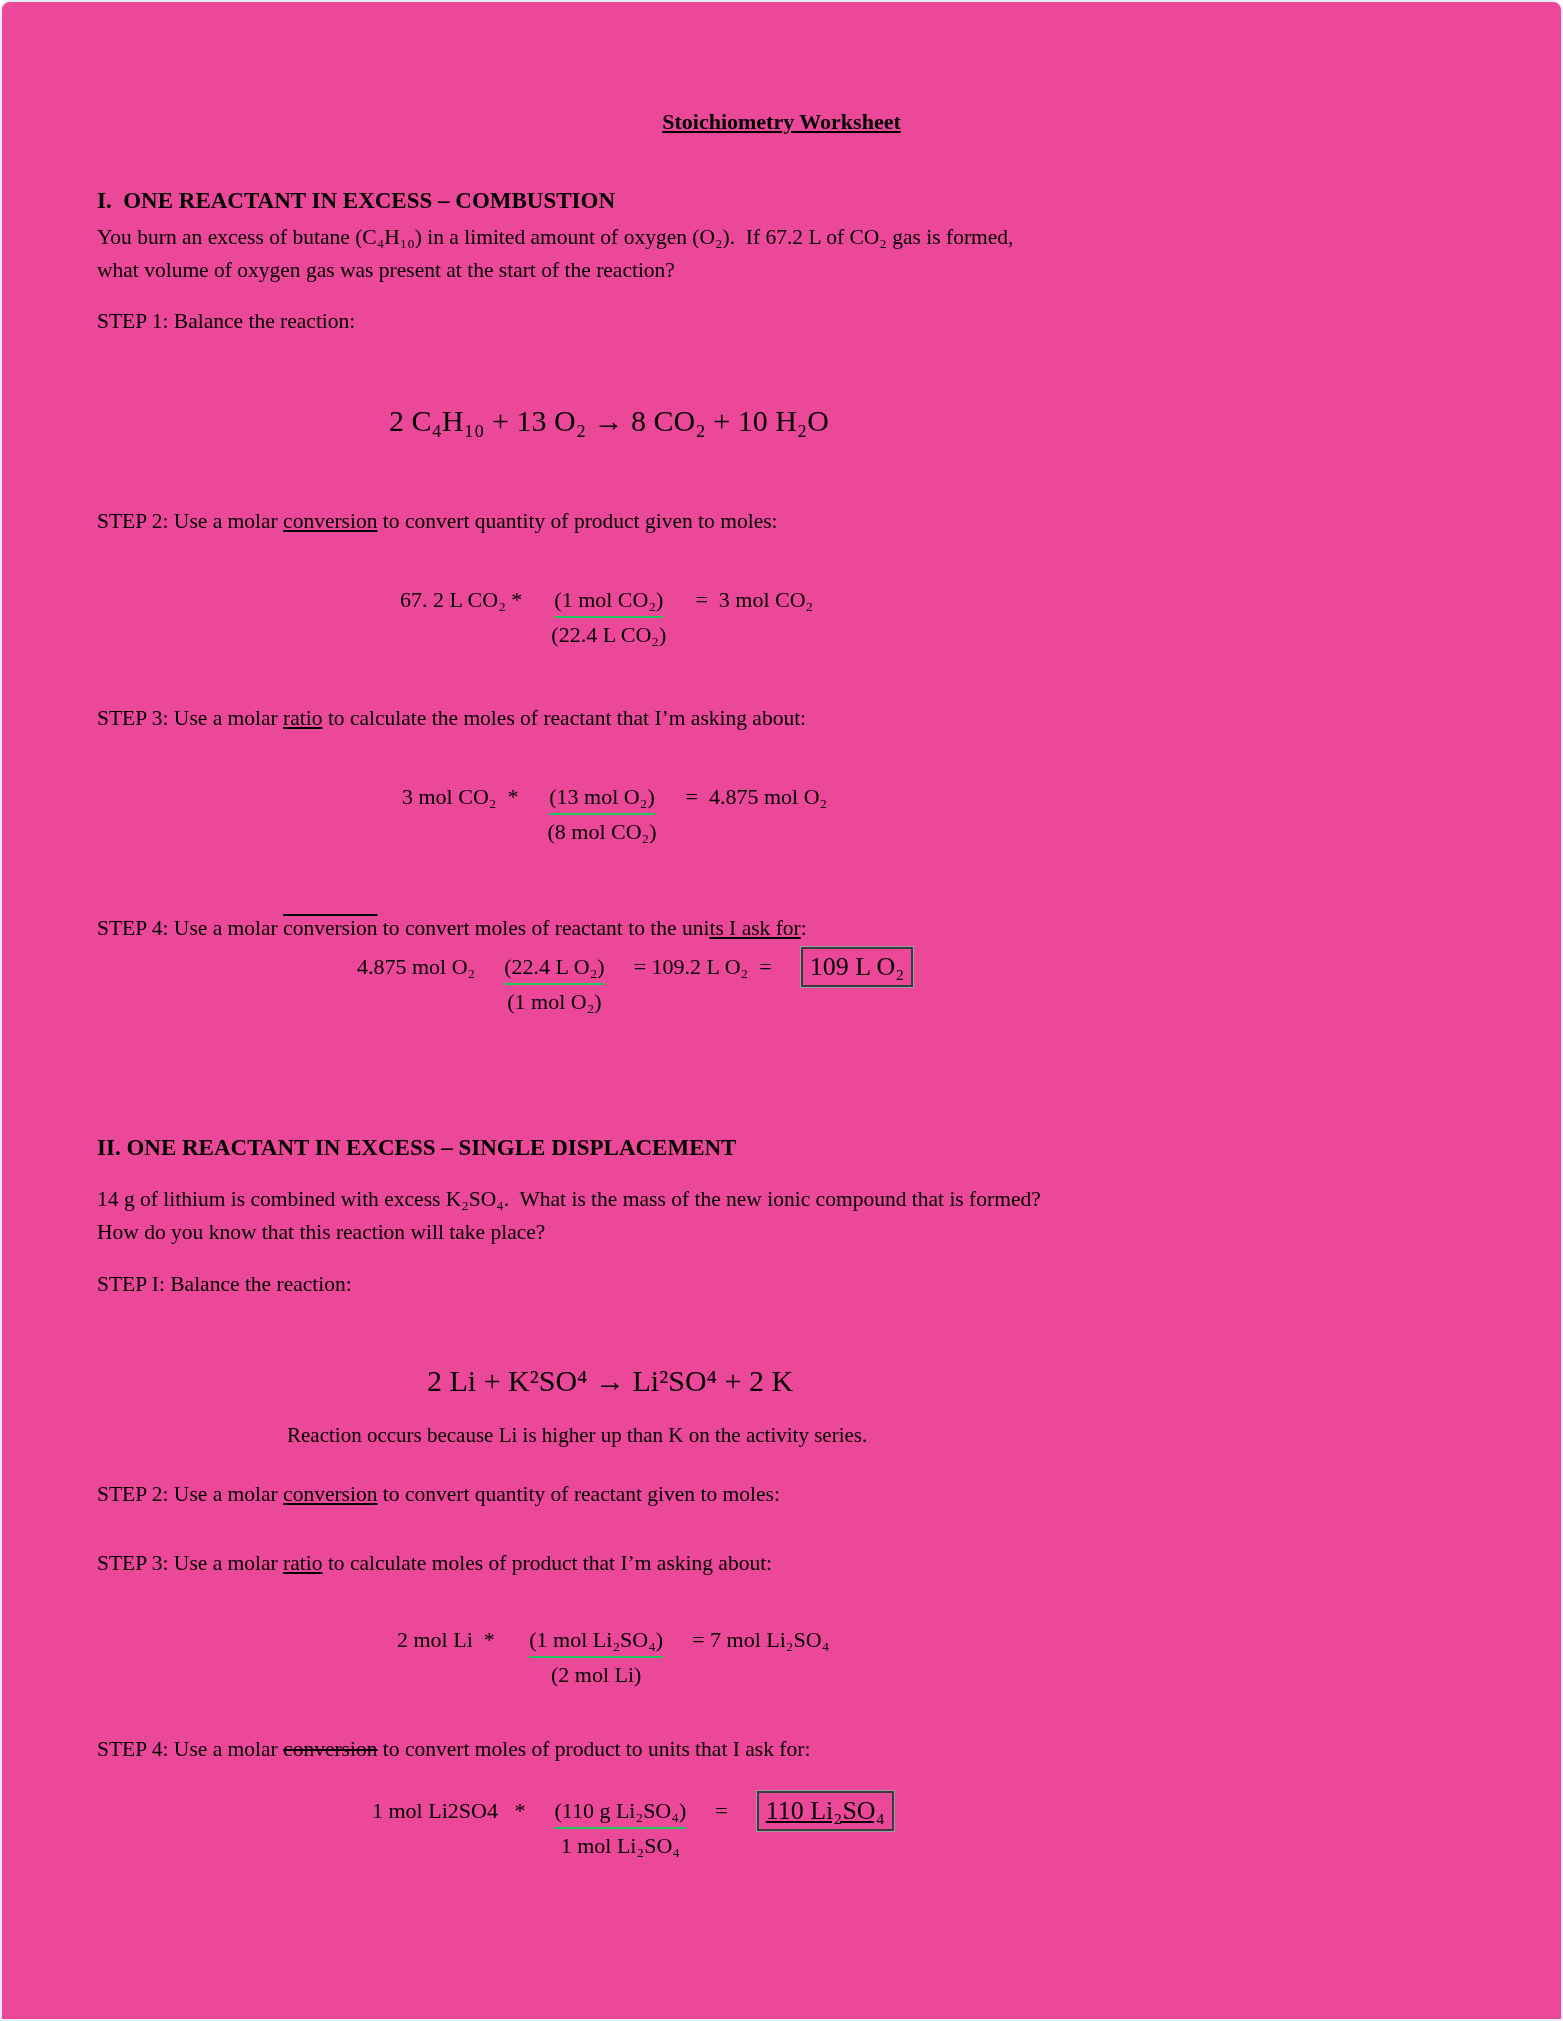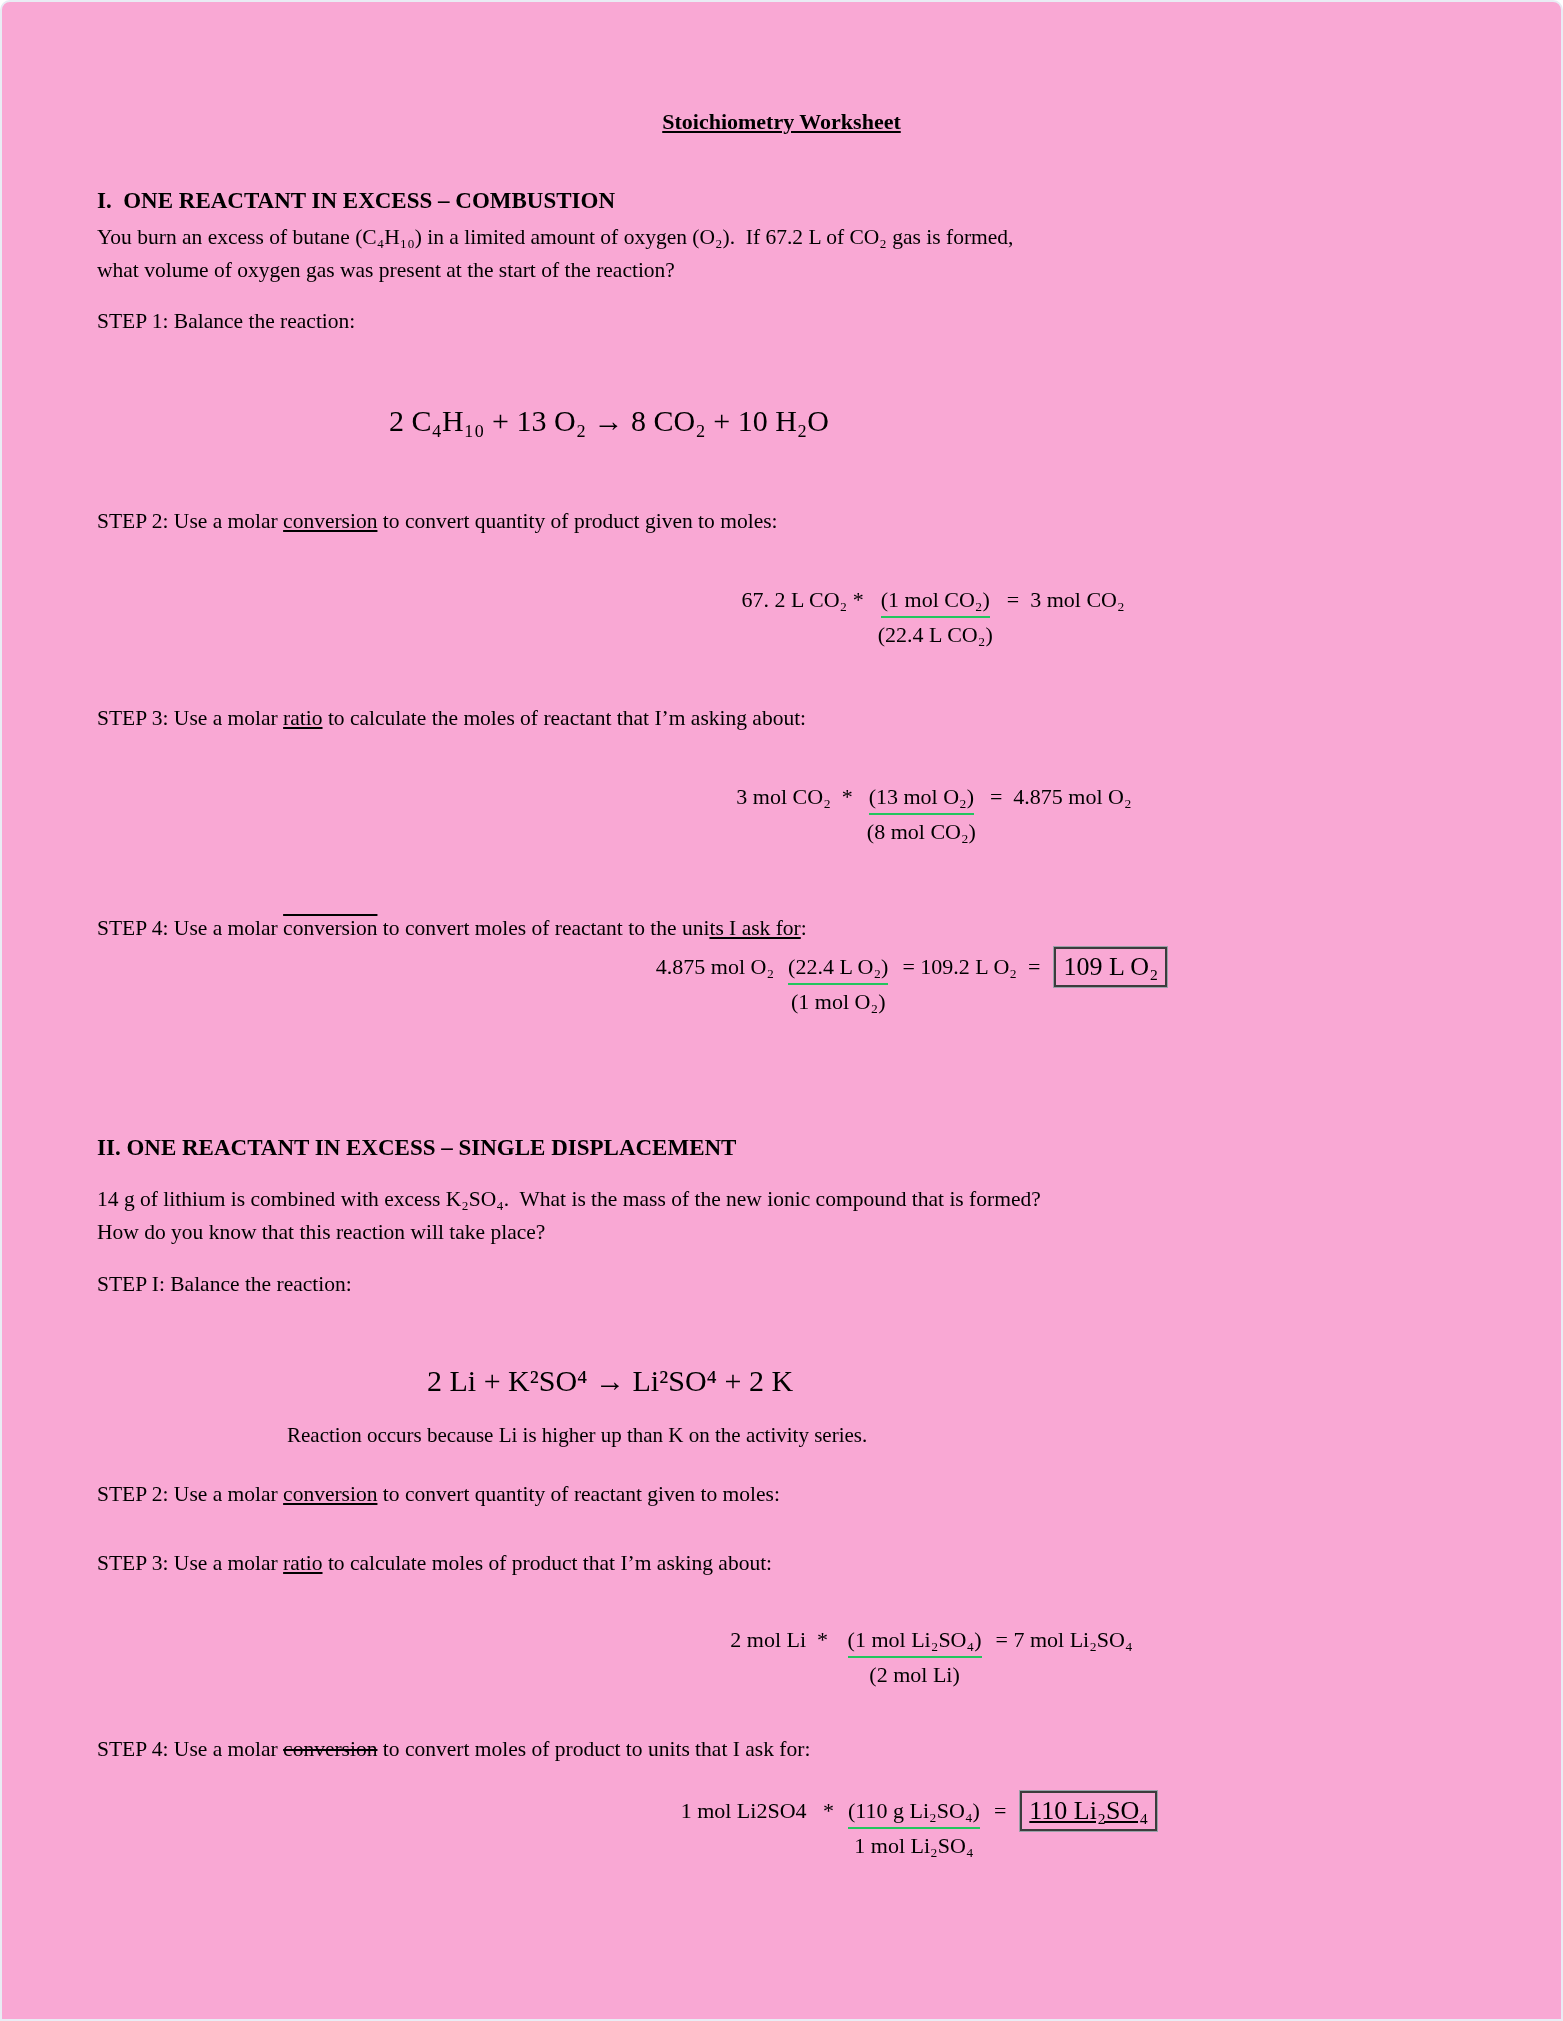--- a/index.html
+++ b/index.html
@@ -1,21 +1,21 @@
 <!DOCTYPE html>
 <html><head>
 <meta charset="utf-8">
 <style>
   html,body { margin:0; padding:0; background:#fff; }
   .page {
     position: relative;
     width: 1563px;
     height: 2021px;
     box-sizing: border-box;
-    background: #f9a8d4;
+    background: #ec4899;
     border: 2px solid #e9ecf4;
     border-radius: 10px 10px 0 0;
     overflow: hidden;
     font-family: "Liberation Serif", "DejaVu Serif", serif;
     color: #000;
   }
   .content { padding: 0 95px; }
   .title {
     margin-top: 103px;
     text-align: center;
@@ -42,25 +42,24 @@
     font-size: 30px;
     line-height: 45px;
     white-space: nowrap;
   }
   .eq1 { margin-top: 60px; margin-left: 292px; }
   .eq2 { margin-top: 57px; margin-left: 330px; }
   .eq-note { margin-top: 16px; margin-left: 190px; font-size: 21px; line-height: 33px; }
   .mathrow {
     display: flex;
     align-items: flex-start;
-    gap: 14px;
+    gap: 29px;
     font-size: 22px;
     line-height: 33px;
     white-space: nowrap;
-    justify-content: center;
   }
   .frac { display: flex; flex-direction: column; align-items: center; }
   .frac .num { border-bottom: 2px solid #22c55e; }
   .boxed {
     display: inline-block;
     border: 2px solid #3c3c3c;
     box-shadow: 0 0 0 1px #9aa0a8;
     padding: 0 7px;
     font-size: 26px;
     line-height: 36px;

